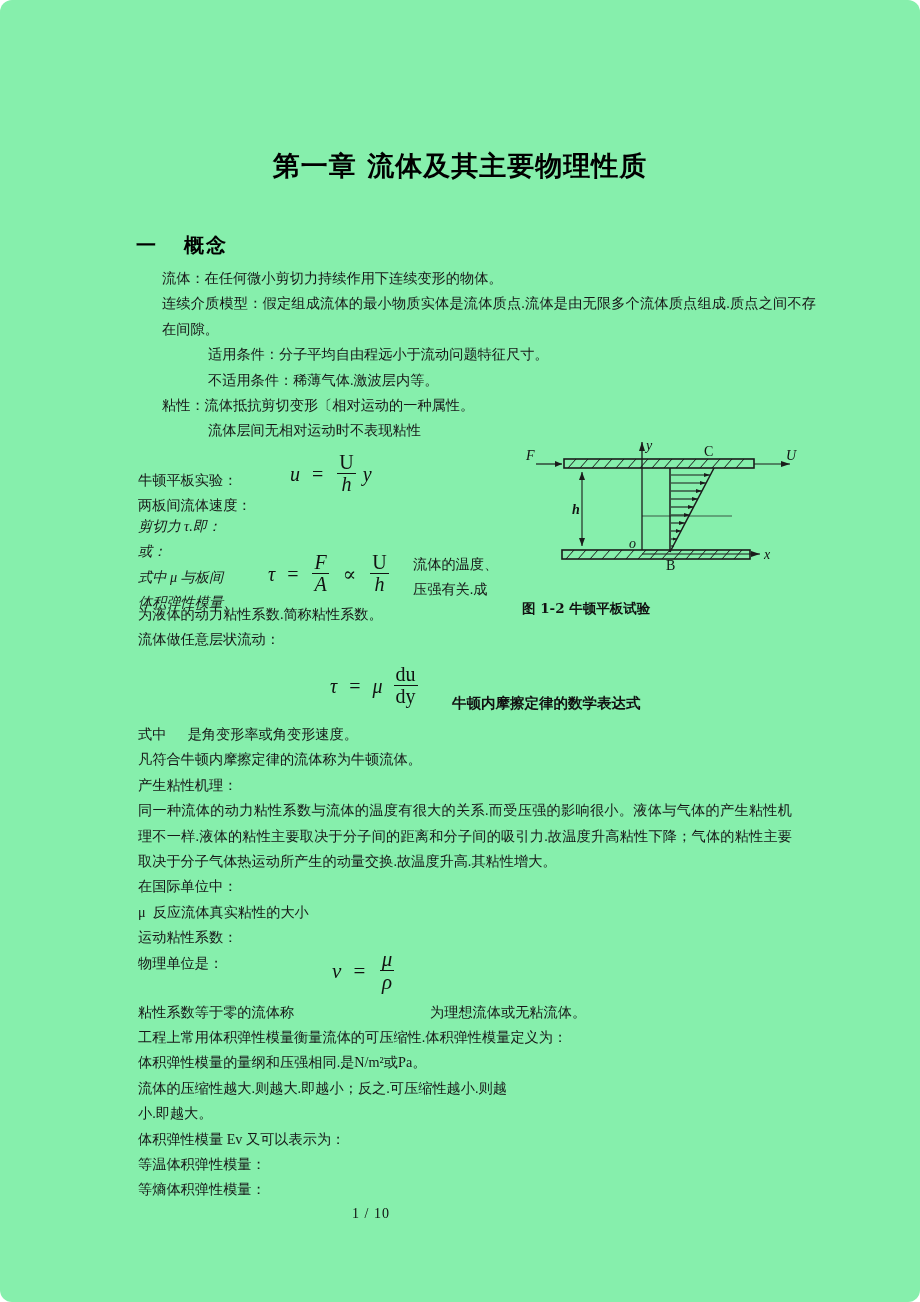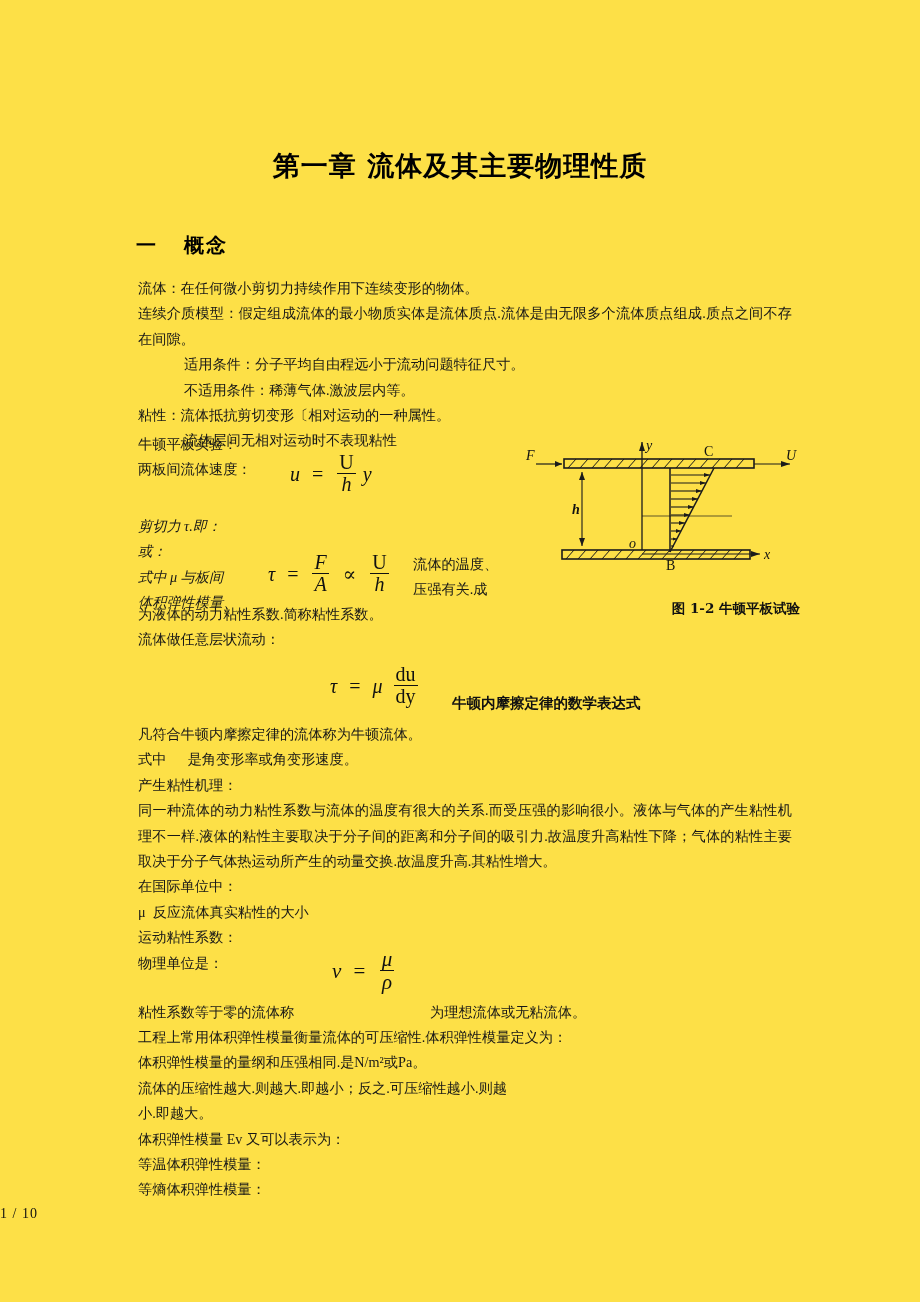--- a/index.html
+++ b/index.html
@@ -12,21 +12,22 @@
     width: 920px;
     height: 1302px;
     position: relative;
     font-family: "Liberation Serif", "DejaVu Serif", serif;
     color: #1a1a1a;
     overflow: hidden;
   }
   .page {
     position: absolute;
     inset: 0;
-    background: #fde047;
+    background: #86efac;
+    border-radius: 12px;
   }
   
   .doc-title {
     position: absolute;
     left: 130px;
     top: 148px;
     width: 660px;
     font-size: 27px;
     font-weight: bold;
     letter-spacing: 1px;
@@ -93,21 +94,21 @@
     top: 432px;
     width: 278px;
     height: 182px;
   }
   .figure svg { display: block; }
   .fig-caption {
     position: absolute;
     left: 522px;
     top: 600px;
     width: 278px;
-    text-align: right;
+    text-align: left;
     font-size: 13.5px;
     font-weight: bold;
     color: #111;
     font-family: "DejaVu Serif", "Liberation Serif", serif;
   }
 
   
   .note {
     position: absolute;
     font-size: 14.2px;
@@ -122,46 +123,47 @@
     color: #111;
     white-space: nowrap;
   }
 
   
   .footer {
     position: absolute;
     left: 0;
     top: 1206px;
     width: 742px;
+    text-align: center;
     font-size: 14px;
     color: #111;
     letter-spacing: 1px;
   }
 </style>
 </head>
 <body>
 
 <div class="page">
 
   <div class="doc-title">第一章 流体及其主要物理性质</div>
 
   <div class="section-heading">
     <span class="num">一</span><span>概念</span>
   </div>
 
-  <div class="body-text" style="top:276px;">
+  <div class="body-text" style="top:266px;margin-left:24px;">
     <p>流体：在任何微小剪切力持续作用下连续变形的物体。</p>
     <p>连续介质模型：假定组成流体的最小物质实体是流体质点.流体是由无限多个流体质点组成.质点之间不存在间隙。</p>
     <p class="ind2">适用条件：分子平均自由程远小于流动问题特征尺寸。</p>
     <p class="ind2">不适用条件：稀薄气体.激波层内等。</p>
     <p>粘性：流体抵抗剪切变形〔相对运动的一种属性。</p>
     <p class="ind2">流体层间无相对运动时不表现粘性</p>
   </div>
 
-  <div class="body-text col-narrow" style="top:432px;">
+  <div class="body-text col-narrow" style="top:468px;">
     <p>牛顿平板实验：</p>
     <p>两板间流体速度：</p>
   </div>
 
   <div class="mathrow" style="left:290px; top:452px;">
     <span class="mi">u</span>
     <span class="op mup">=</span>
     <span class="frac">
       <span class="num mup">U</span>
       <span class="den mi">h</span>
@@ -304,22 +306,22 @@
     <span class="op mup">=</span>
     <span class="mi" style="margin-right:4px;">μ</span>
     <span class="frac">
       <span class="num mup">du</span>
       <span class="den mup">dy</span>
     </span>
   </div>
   <div class="label-bold" style="left:452px; top:694px;text-align:center;">牛顿内摩擦定律的数学表达式</div>
 
   <div class="body-text" style="top:722px;">
+    <p>式中      是角变形率或角变形速度。</p>
     <p>凡符合牛顿内摩擦定律的流体称为牛顿流体。</p>
-    <p>式中      是角变形率或角变形速度。</p>
     <p>产生粘性机理：</p>
     <p>同一种流体的动力粘性系数与流体的温度有很大的关系.而受压强的影响很小。液体与气体的产生粘性机理不一样.液体的粘性主要取决于分子间的距离和分子间的吸引力.故温度升高粘性下降；气体的粘性主要取决于分子气体热运动所产生的动量交换.故温度升高.其粘性增大。</p>
     <p>在国际单位中：</p>
     <p>μ  反应流体真实粘性的大小</p>
     <p>运动粘性系数：</p>
     <p>物理单位是：</p>
   </div>
 
   <div class="mathrow" style="left:332px; top:948px; font-size:21px;">
     <span class="mi">ν</span>

